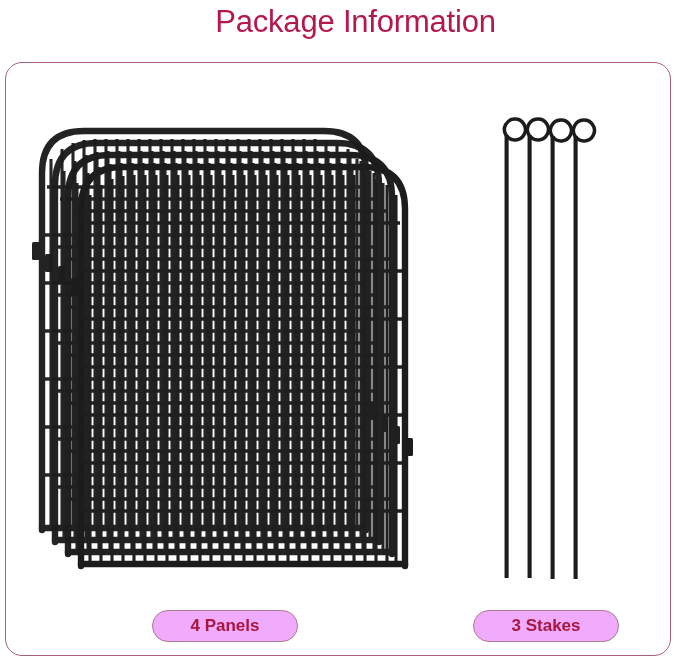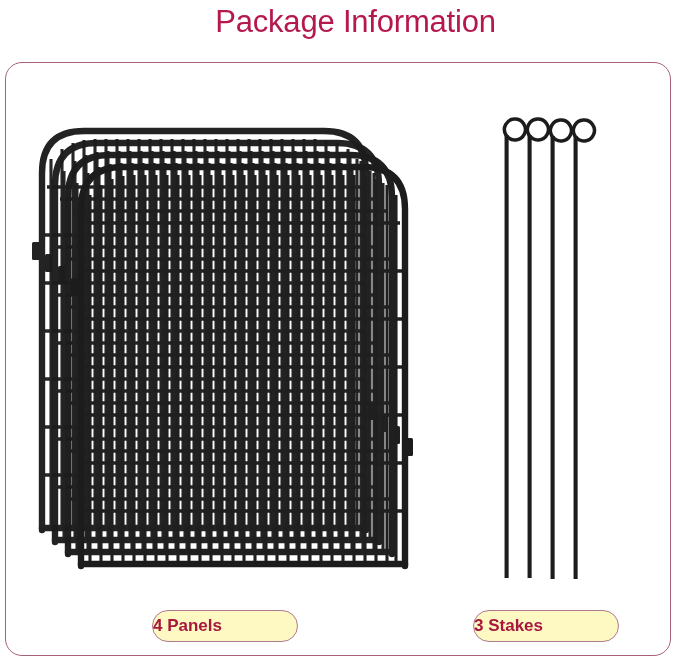--- a/index.html
+++ b/index.html
@@ -47,24 +47,25 @@
     width: 679px;
     height: 672px;
     pointer-events: none;
   }
 
   .badge {
     position: absolute;
     box-sizing: border-box;
     border: 1.3px solid #b07a90;
     border-radius: 18px;
-    background: #fef9c3;
+    background: #f0abfc;
     color: #a8173f;
     font-size: 17px;
     font-weight: bold;
+    text-align: center;
     line-height: 30px;
     height: 32px;
   }
   #badge-panels {
     left: 152px;
     top: 610px;
     width: 146px;
   }
   #badge-stakes {
     left: 473px;

